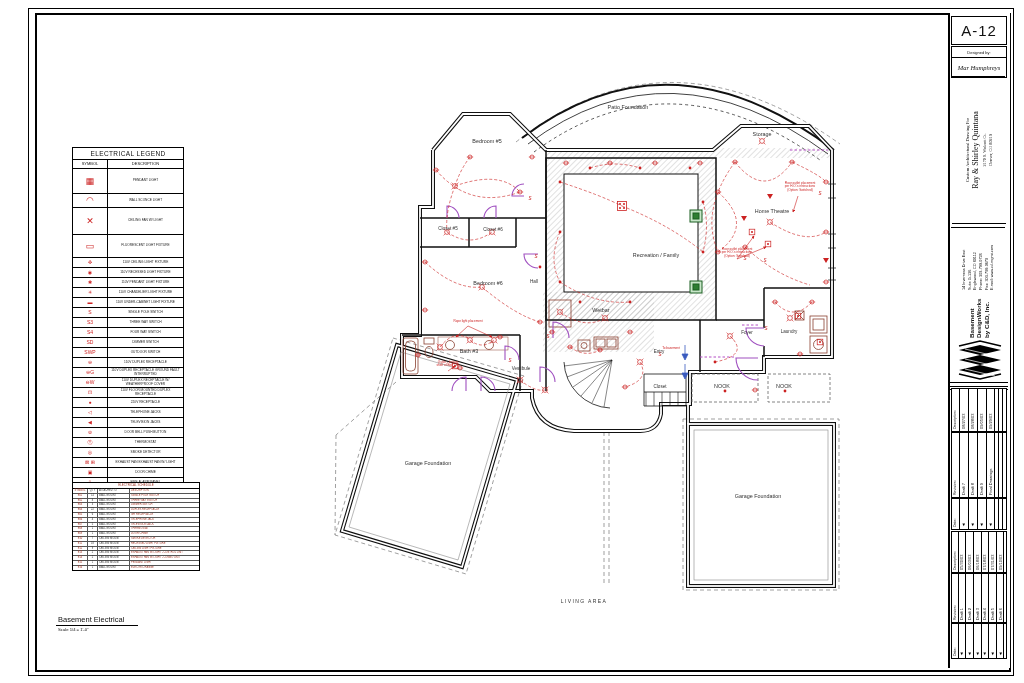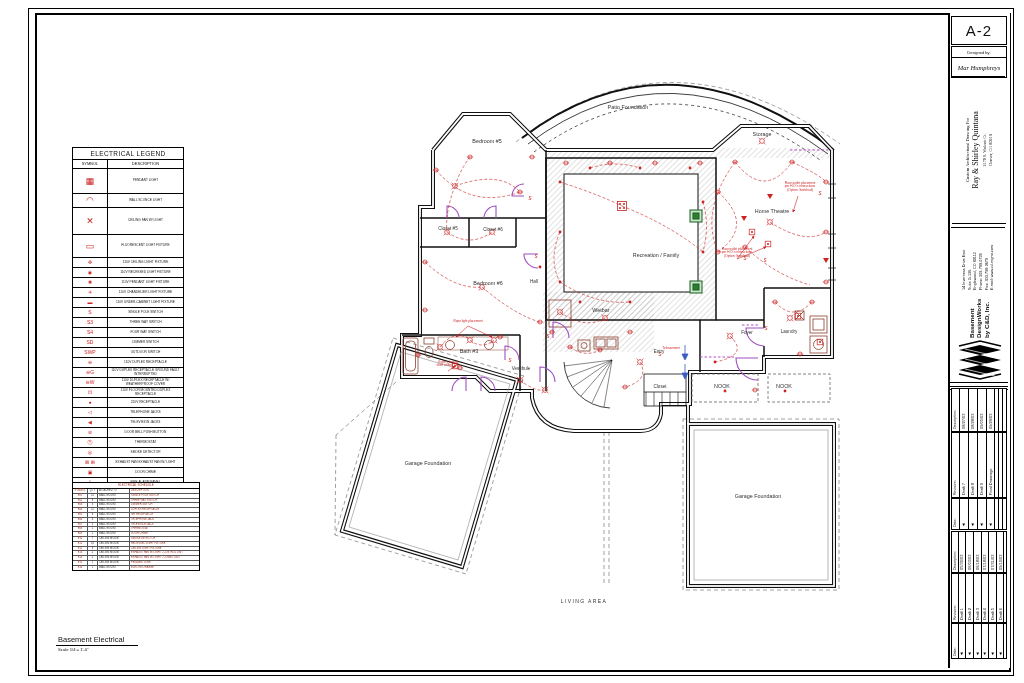--- a/index.html
+++ b/index.html
@@ -25,21 +25,21 @@
   
   #schedule{left:72px;top:482px;width:126px;border:1px solid #000;background:#fff;}
   .sched-title{height:5px;line-height:5px;font-size:3px;text-align:center;border-bottom:.5px solid #000;color:#a33a2a;}
   .shead,.srow{display:flex;height:3.8px;line-height:3.8px;font-size:2.6px;border-bottom:.5px solid #555;}
   .srow:last-child{border-bottom:none;}
   .sc1{width:14px;border-right:.5px solid #555;text-align:center;color:#a33a2a;}
   .sc2{width:9px;border-right:.5px solid #555;text-align:center;color:#333;}
   .sc3{width:30px;border-right:.5px solid #555;padding-left:1px;color:#333;}
   .sc4{flex:1;padding-left:1px;color:#a33a2a;overflow:hidden;white-space:nowrap;}
   
-  #dwg-title{left:56px;top:628px;width:160px;}
+  #dwg-title{left:56px;top:608px;width:160px;}
   #dwg-title .t{font-size:7.5px;border-bottom:1px solid #000;display:inline-block;padding:0 14px 1px 2px;}
   #dwg-title .s{font-size:4.2px;margin-top:1px;padding-left:2px;}
   
   #tblock{left:948px;top:13px;width:60px;height:655px;border-left:2px solid #000;background:#fff;}
   #sheetno{left:951px;top:16px;width:54px;height:27px;border:1.5px solid #000;display:flex;align-items:center;justify-content:center;font-size:15px;letter-spacing:1px;}
   #designed-label{left:951px;top:46px;width:54px;height:11px;border:1px solid #000;border-bottom:none;text-align:center;font-size:4px;line-height:11px;}
   #designer-name{left:951px;top:57px;width:54px;height:19px;border:1px solid #000;text-align:center;font-size:6.5px;line-height:19px;font-family:"Liberation Serif",serif;font-style:italic;}
   .vwrap{position:absolute;transform:rotate(-90deg);transform-origin:0 0;overflow:hidden;}
   #client-block{left:952px;top:224px;width:146px;height:54px;border-left:1px solid #000;display:flex;flex-direction:column;align-items:center;justify-content:center;text-align:center;font-family:"Liberation Serif",serif;}
   #client-block .l1{font-size:4.6px;}
@@ -824,21 +824,21 @@
       </div>
     </div>
 </div>
 
 <div class="abs" id="dwg-title">
   <div class="t">Basement Electrical</div>
   <div class="s">Scale 1/4 = 1'-0"</div>
 </div>
 
 <div class="abs" id="tblock"></div>
-<div class="abs" id="sheetno">A-2</div>
+<div class="abs" id="sheetno">A-12</div>
 <div class="abs" id="designed-label">Designed by:</div>
 <div class="abs" id="designer-name">Mar Humphreys</div>
 <div class="abs" id="client-border"></div>
 <div class="vwrap" id="client-block">
   <div class="l1">Custom Architectural Drawing For</div>
   <div class="l2">Ray &amp; Shirley Quintana</div>
   <div class="l3">2170 S. Wolcott Ct.</div>
   <div class="l4">Denver, CO 80219</div>
 </div>
 <div class="vwrap" id="addr-block">

